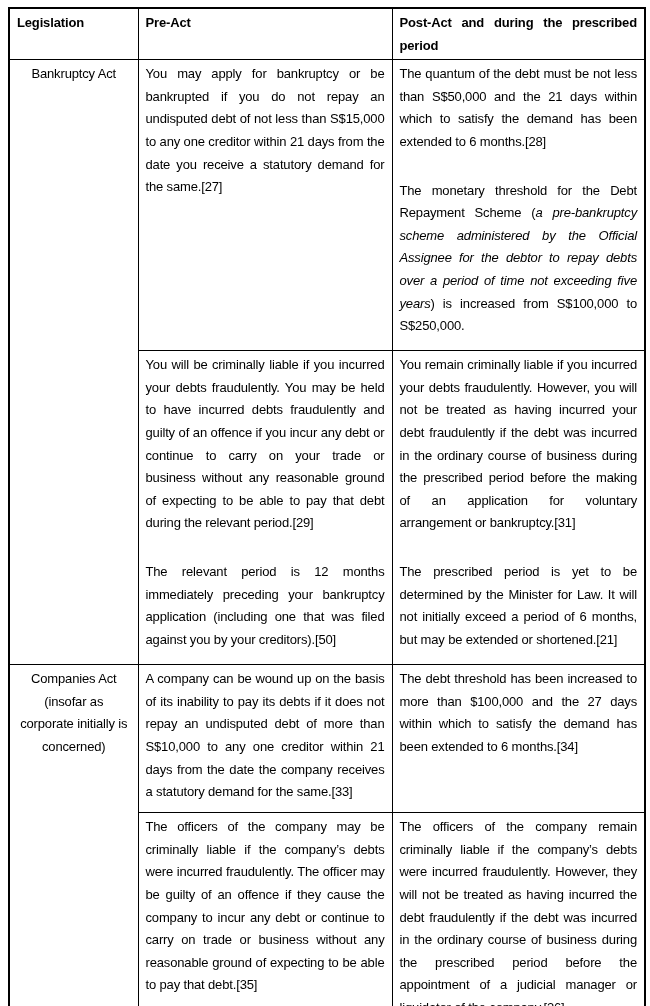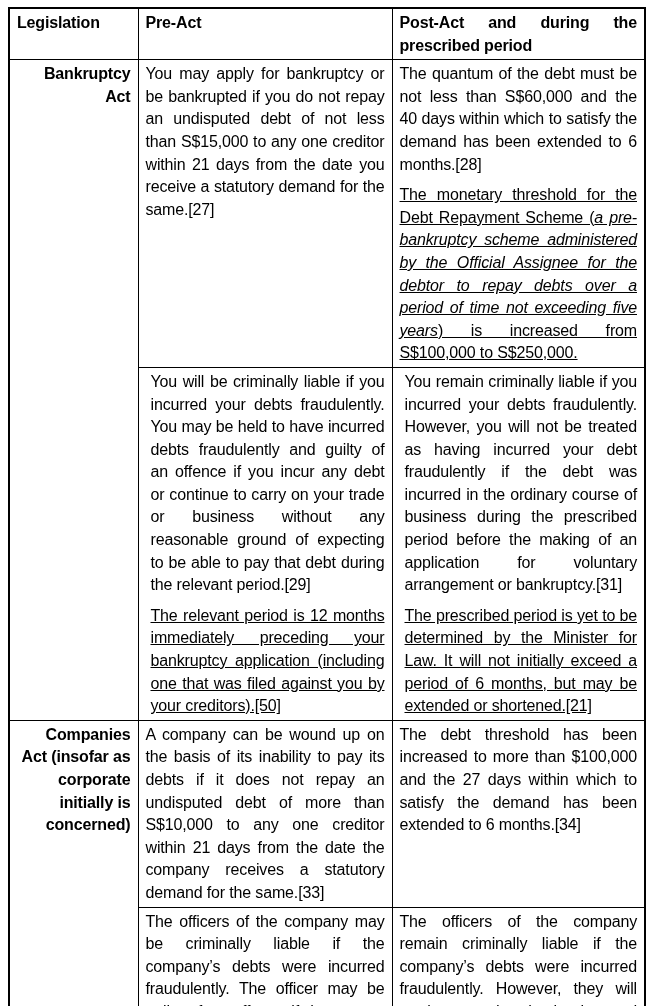--- a/index.html
+++ b/index.html
@@ -24,42 +24,42 @@
     table-layout: fixed;
     border: 2.5px solid #000;
   }
   col.c-leg  { width: 129px; }
   col.c-pre  { width: 254px; }
   col.c-post { width: 253px; }
   th, td {
     border: 1.5px solid #000;
     vertical-align: top;
     padding: 3px 7px 2px 7px;
-    font-size: 16px;
+    font-size: 13px;
     letter-spacing: -0.15px;
     line-height: 22.6px;
     font-weight: normal;
     text-align: left;
     overflow: hidden;
   }
   th {
     font-weight: bold;
     text-align: justify;
     height: 38px;
   }
   tr.r1 > td { height: 285px; }
-  tr.r2 > td { height: 308px; padding-left: 12px; }
+  tr.r2 > td { height: 308px; }
   tr.r3 > td { height: 142px; }
   tr.r4 > td { height: 217px; }
   td p {
     margin: 0;
     text-align: justify;
   }
-  td p + p { margin-top: 8px; text-decoration: underline; }
-  td.leg-cell p { text-align: right; font-weight: bold; }
+  td p + p { margin-top: 26px; }
+  td.leg-cell p { text-align: center; }
 </style>
 </head>
 <body>
 
 <table class="doc-table">
   <colgroup>
     <col class="c-leg">
       <col class="c-pre">
       <col class="c-post">
   </colgroup>
@@ -72,21 +72,21 @@
   </thead>
   <tbody>
     <tr class="r1">
       <td class="leg-cell" rowspan="2">
           <p><span>Bankruptcy Act</span></p>
         </td>
       <td>
           <p><span>You may apply for bankruptcy or be bankrupted if you do not repay an undisputed debt of not less than S$15,000 to any one creditor within 21 days from the date you receive a statutory demand for the same.[27]</span></p>
         </td>
       <td>
-          <p><span>The quantum of the debt must be not less than S$60,000 and the 40 days within which to satisfy the demand has been extended to 6 months.[28]</span></p>
+          <p><span>The quantum of the debt must be not less than S$50,000 and the 21 days within which to satisfy the demand has been extended to 6 months.[28]</span></p>
           <p><span>The monetary threshold for the Debt Repayment Scheme (</span><i>a pre-bankruptcy scheme administered by the Official Assignee for the debtor to repay debts over a period of time not exceeding five years</i><span>) is increased from S$100,000 to S$250,000.</span></p>
         </td>
     </tr>
     <tr class="r2">
       <td>
           <p><span>You will be criminally liable if you incurred your debts fraudulently. You may be held to have incurred debts fraudulently and guilty of an offence if you incur any debt or continue to carry on your trade or business without any reasonable ground of expecting to be able to pay that debt during the relevant period.[29]</span></p>
           <p><span>The relevant period is 12 months immediately preceding your bankruptcy application (including one that was filed against you by your creditors).[50]</span></p>
         </td>
       <td>
           <p><span>You remain criminally liable if you incurred your debts fraudulently. However, you will not be treated as having incurred your debt fraudulently if the debt was incurred in the ordinary course of business during the prescribed period before the making of an application for voluntary arrangement or bankruptcy.[31]</span></p>

